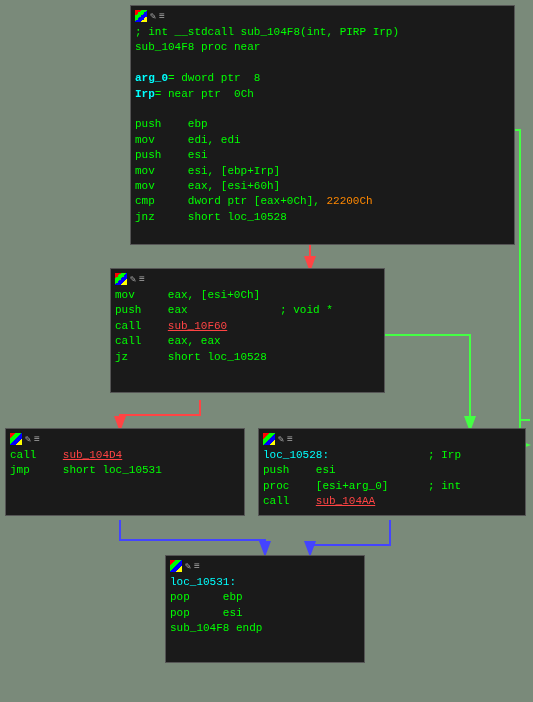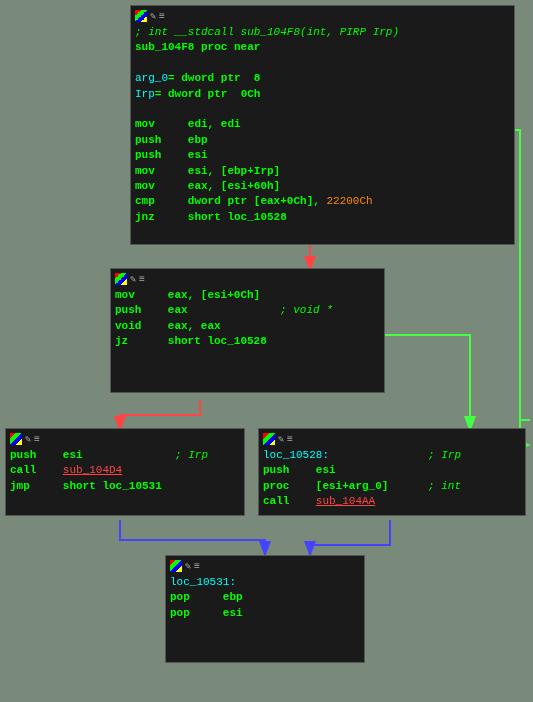--- a/index.html
+++ b/index.html
@@ -42,27 +42,27 @@
       color: #aaa;
       font-size: 10px;
     }
 
     .code-line {
       white-space: pre;
       line-height: 1.4;
       color: #00ff00;
     }
 
-    .kw { color: #00ff00; font-weight: bold; }
+    .kw { color: #00ff00; }
     .lbl { color: #00ffff; }
-    .cmt { color: #00ff00; font-style: italic; }
+    .cmt { color: #00ff00; }
     .num { color: #ffff00; }
     .str { color: #ff8800; }
     .fn-link { color: #ff4444; text-decoration: underline; }
-    .arg { color: #00ffff; }
+    .arg { color: #00ffff; font-weight: bold; }
 
     
     .arrows-svg {
       position: absolute;
       top: 0;
       left: 0;
       width: 533px;
       height: 702px;
       pointer-events: none;
     }
@@ -102,50 +102,50 @@
 <div class="code-block" style="left: 130px; top: 5px; width: 385px; min-height: 240px;">
   <div class="block-titlebar">
     <span class="icon-color"></span>
     <span class="icon-pencil">✎</span>
     <span class="icon-lines">≡</span>
   </div>
   <div class="code-line"><span class="cmt">; int __stdcall sub_104F8(int, PIRP Irp)</span></div>
   <div class="code-line"><span class="kw">sub_104F8 proc near</span></div>
   <div class="code-line">&nbsp;</div>
   <div class="code-line"><span class="arg">arg_0</span><span class="kw">= dword ptr  8</span></div>
-  <div class="code-line"><span class="arg">Irp</span><span class="kw">= dword ptr  0Ch</span></div>
+  <div class="code-line"><span class="arg">Irp</span><span class="kw">= near ptr  0Ch</span></div>
   <div class="code-line">&nbsp;</div>
+  <div class="code-line"><span class="kw">push    ebp</span></div>
   <div class="code-line"><span class="kw">mov     edi, edi</span></div>
-  <div class="code-line"><span class="kw">push    ebp</span></div>
   <div class="code-line"><span class="kw">push    esi</span></div>
   <div class="code-line"><span class="kw">mov     esi, [ebp+Irp]</span></div>
   <div class="code-line"><span class="kw">mov     eax, [esi+60h]</span></div>
   <div class="code-line"><span class="kw">cmp     dword ptr [eax+0Ch], </span><span class="str">22200Ch</span></div>
   <div class="code-line"><span class="kw">jnz     short loc_10528</span></div>
 </div>
 
 <div class="code-block" style="left: 110px; top: 268px; width: 275px; min-height: 125px;">
   <div class="block-titlebar">
     <span class="icon-color"></span>
     <span class="icon-pencil">✎</span>
     <span class="icon-lines">≡</span>
   </div>
   <div class="code-line"><span class="kw">mov     eax, [esi+0Ch]</span></div>
   <div class="code-line"><span class="kw">push    eax              </span><span class="cmt">; void *</span></div>
-  <div class="code-line"><span class="kw">void    eax, eax</span></div>
+  <div class="code-line"><span class="kw">call    </span><span class="fn-link">sub_10F60</span></div>
+  <div class="code-line"><span class="kw">call    eax, eax</span></div>
   <div class="code-line"><span class="kw">jz      short loc_10528</span></div>
 </div>
 
 <div class="code-block" style="left: 5px; top: 428px; width: 240px; min-height: 88px;">
   <div class="block-titlebar">
     <span class="icon-color"></span>
     <span class="icon-pencil">✎</span>
     <span class="icon-lines">≡</span>
   </div>
-  <div class="code-line"><span class="kw">push    esi              </span><span class="cmt">; Irp</span></div>
   <div class="code-line"><span class="kw">call    </span><span class="fn-link">sub_104D4</span></div>
   <div class="code-line"><span class="kw">jmp     short loc_10531</span></div>
 </div>
 
 <div class="code-block" style="left: 258px; top: 428px; width: 268px; min-height: 88px;">
   <div class="block-titlebar">
     <span class="icon-color"></span>
     <span class="icon-pencil">✎</span>
     <span class="icon-lines">≡</span>
   </div>
@@ -157,13 +157,14 @@
 
 <div class="code-block" style="left: 165px; top: 555px; width: 200px; min-height: 108px;">
   <div class="block-titlebar">
     <span class="icon-color"></span>
     <span class="icon-pencil">✎</span>
     <span class="icon-lines">≡</span>
   </div>
   <div class="code-line"><span class="lbl">loc_10531:</span></div>
   <div class="code-line"><span class="kw">pop     ebp</span></div>
   <div class="code-line"><span class="kw">pop     esi</span></div>
+  <div class="code-line"><span class="kw">sub_104F8 endp</span></div>
 </div>
 
 </body></html>

